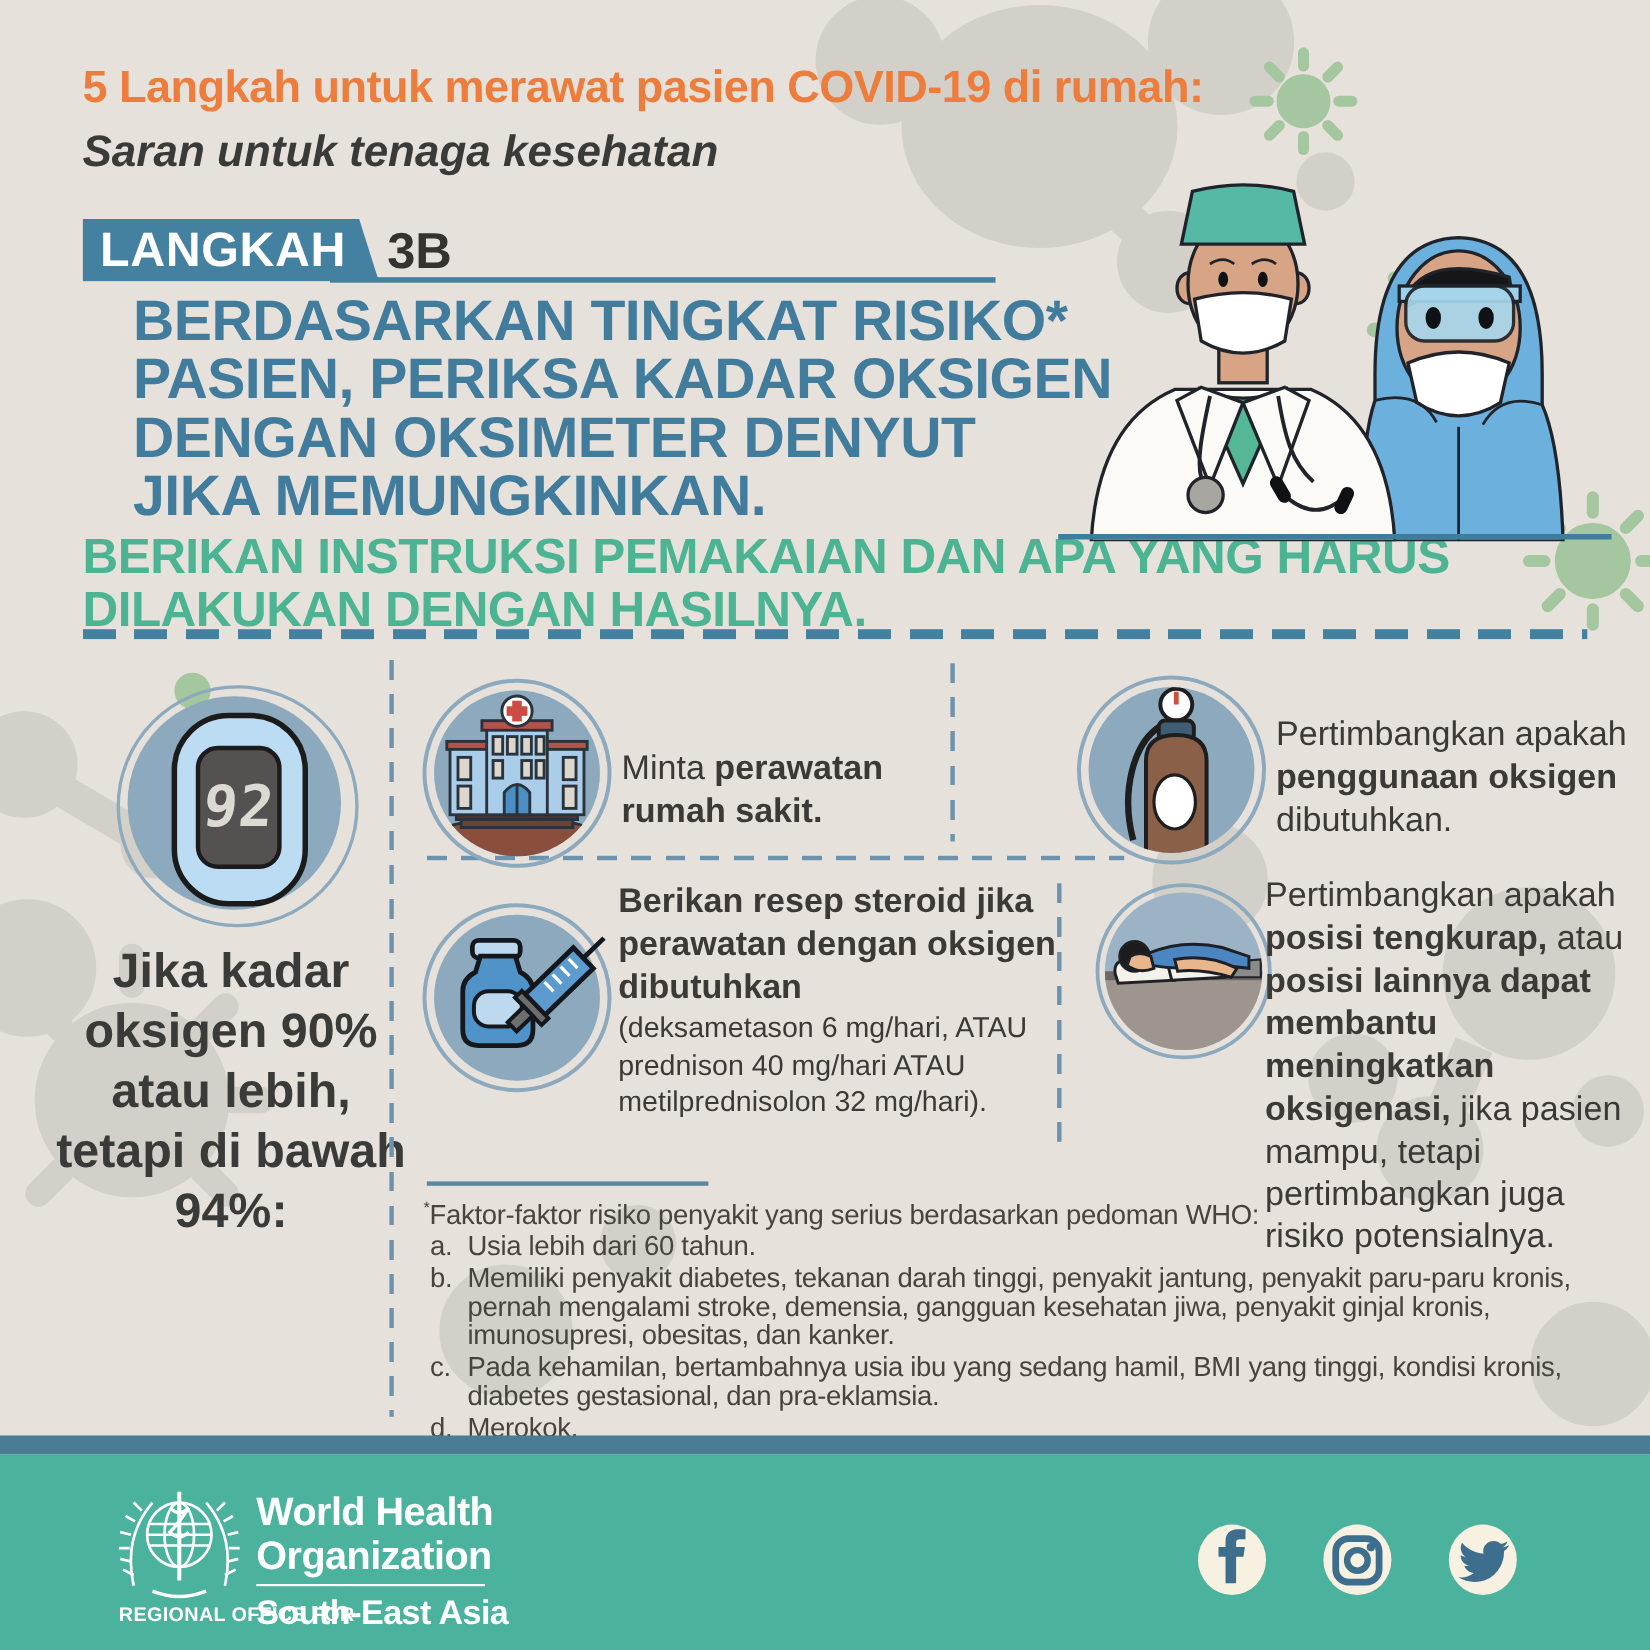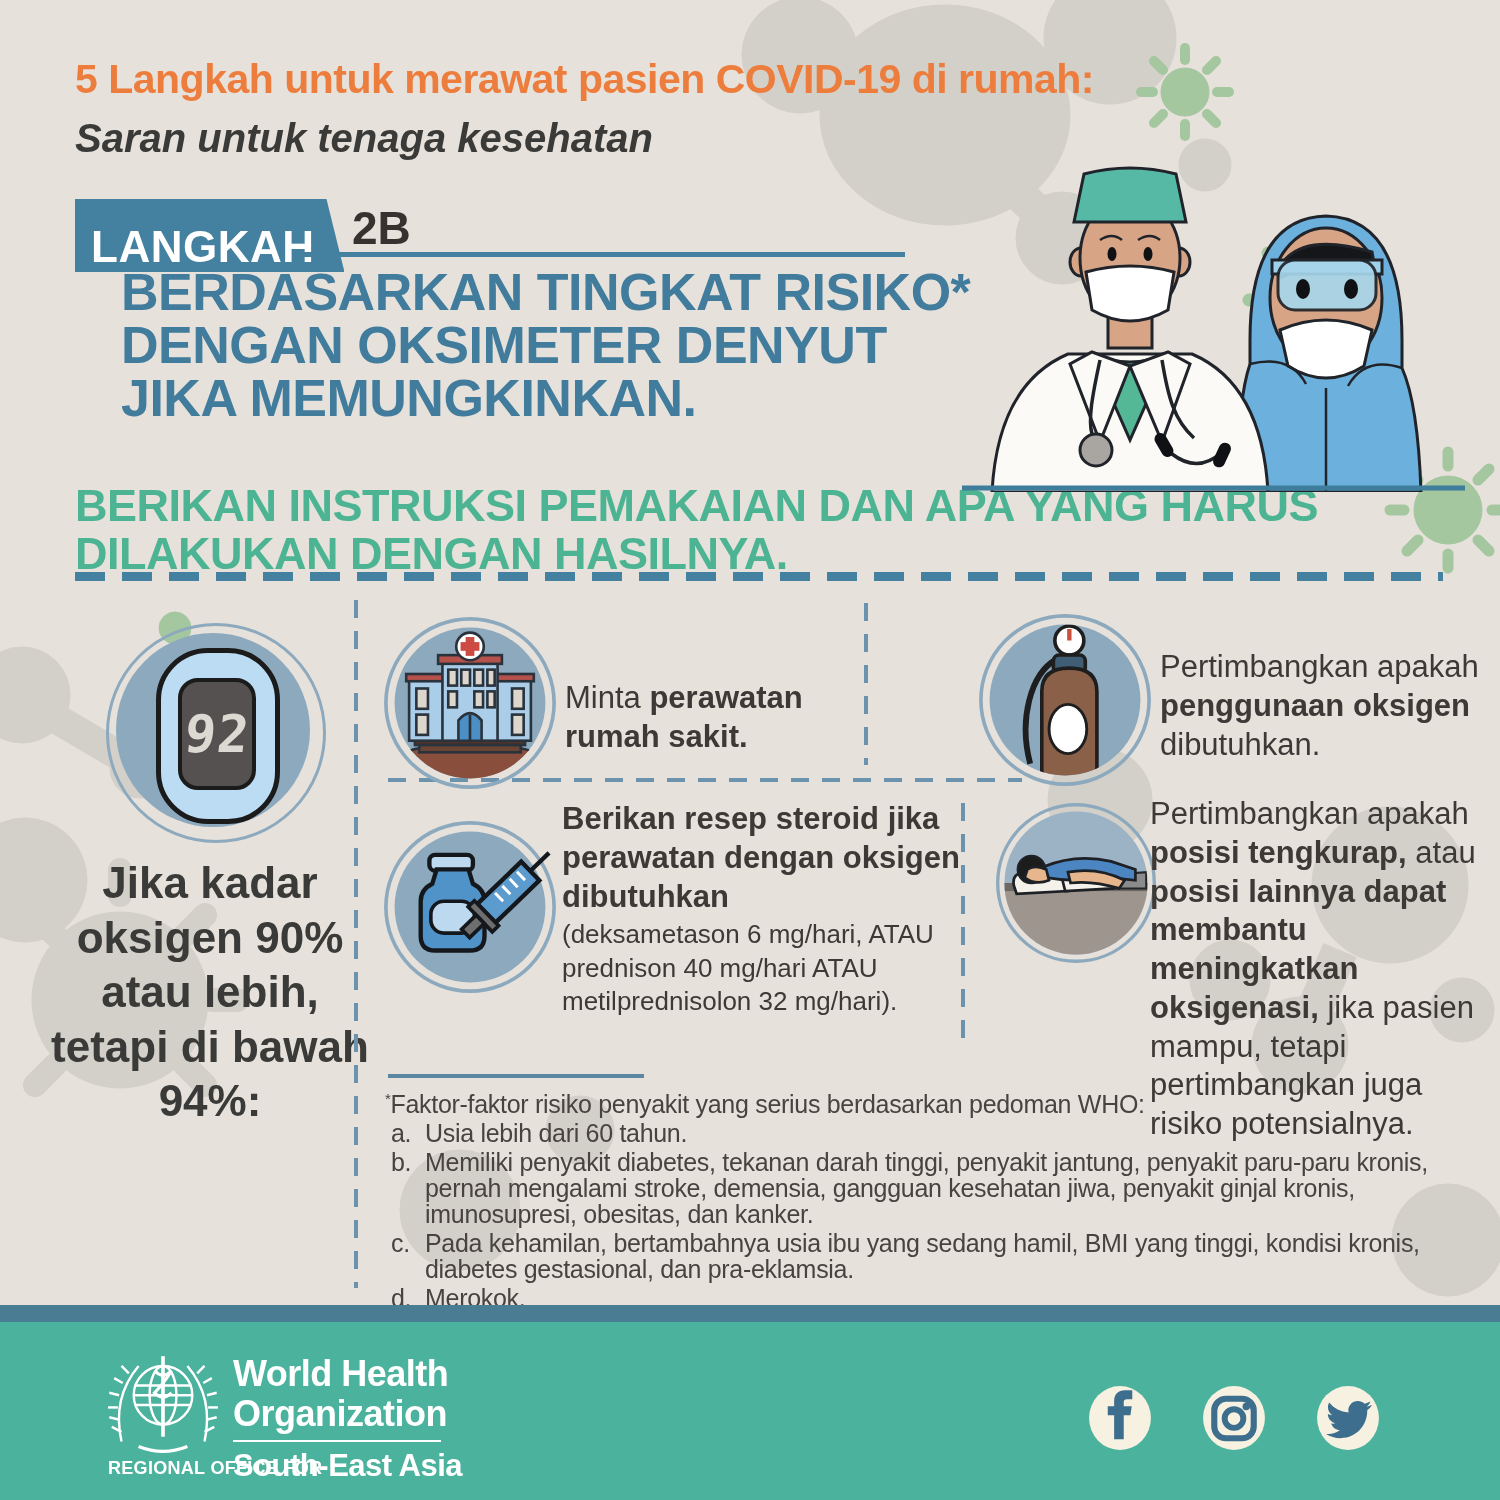--- a/index.html
+++ b/index.html
@@ -86,28 +86,29 @@
           <line x1="1478" y1="540" x2="1489" y2="551"></line>
       </g>
       <circle cx="175" cy="628" r="16"></circle>
         <circle cx="215" cy="660" r="10"></circle>
     </g>
   </svg>
 
   <div class="abs" style="left:75px;top:56px;font-size:41px;font-weight:700;letter-spacing:-0.5px;color:#ed7d3d;">5 Langkah untuk merawat pasien COVID-19 di rumah:</div>
   <div class="abs" style="left:75px;top:116px;font-size:40px;font-weight:700;font-style:italic;color:#3a3a38;">Saran untuk tenaga kesehatan</div>
 
-  <div class="abs" style="left:75px;top:199px;height:57px;background:#44809f;padding:16px 30px 0 16px;display:flex;align-items:flex-end;clip-path:polygon(0 0,calc(100% - 18px) 0,100% 100%,0 100%);">
+  <div class="abs" style="left:75px;top:199px;height:57px;background:#44809f;padding:0 30px 0 16px;display:flex;align-items:center;clip-path:polygon(0 0,calc(100% - 18px) 0,100% 100%,0 100%);">
     <span style="color:#ffffff;font-size:44px;font-weight:800;letter-spacing:0.5px;">LANGKAH</span>
   </div>
-  <div class="abs" style="left:352px;top:201px;font-size:46px;font-weight:800;color:#35322f;">2B</div>
+  <div class="abs" style="left:352px;top:201px;font-size:46px;font-weight:800;color:#35322f;">3B</div>
   <div class="abs hline" style="left:300px;top:252px;width:605px;height:5px;"></div>
 
   <div class="abs" style="left:75px;top:266px;font-size:52px;font-weight:800;line-height:53px;letter-spacing:-0.5px;color:#417c9d;margin-left:46px;">
     <div>BERDASARKAN TINGKAT RISIKO*</div>
+    <div>PASIEN, PERIKSA KADAR OKSIGEN</div>
     <div>DENGAN OKSIMETER DENYUT</div>
     <div>JIKA MEMUNGKINKAN.</div>
   </div>
   <div class="abs" style="left:75px;top:482px;font-size:45px;font-weight:800;line-height:48px;letter-spacing:-0.5px;color:#4db493;">
     <div>BERIKAN INSTRUKSI PEMAKAIAN DAN  APA YANG HARUS</div>
     <div>DILAKUKAN DENGAN HASILNYA.</div>
   </div>
 
   <div class="abs" style="left:75px;top:572px;width:1368px;height:9px;background:repeating-linear-gradient(90deg,#44809f 0 30px,transparent 30px 47px);"></div>
 

